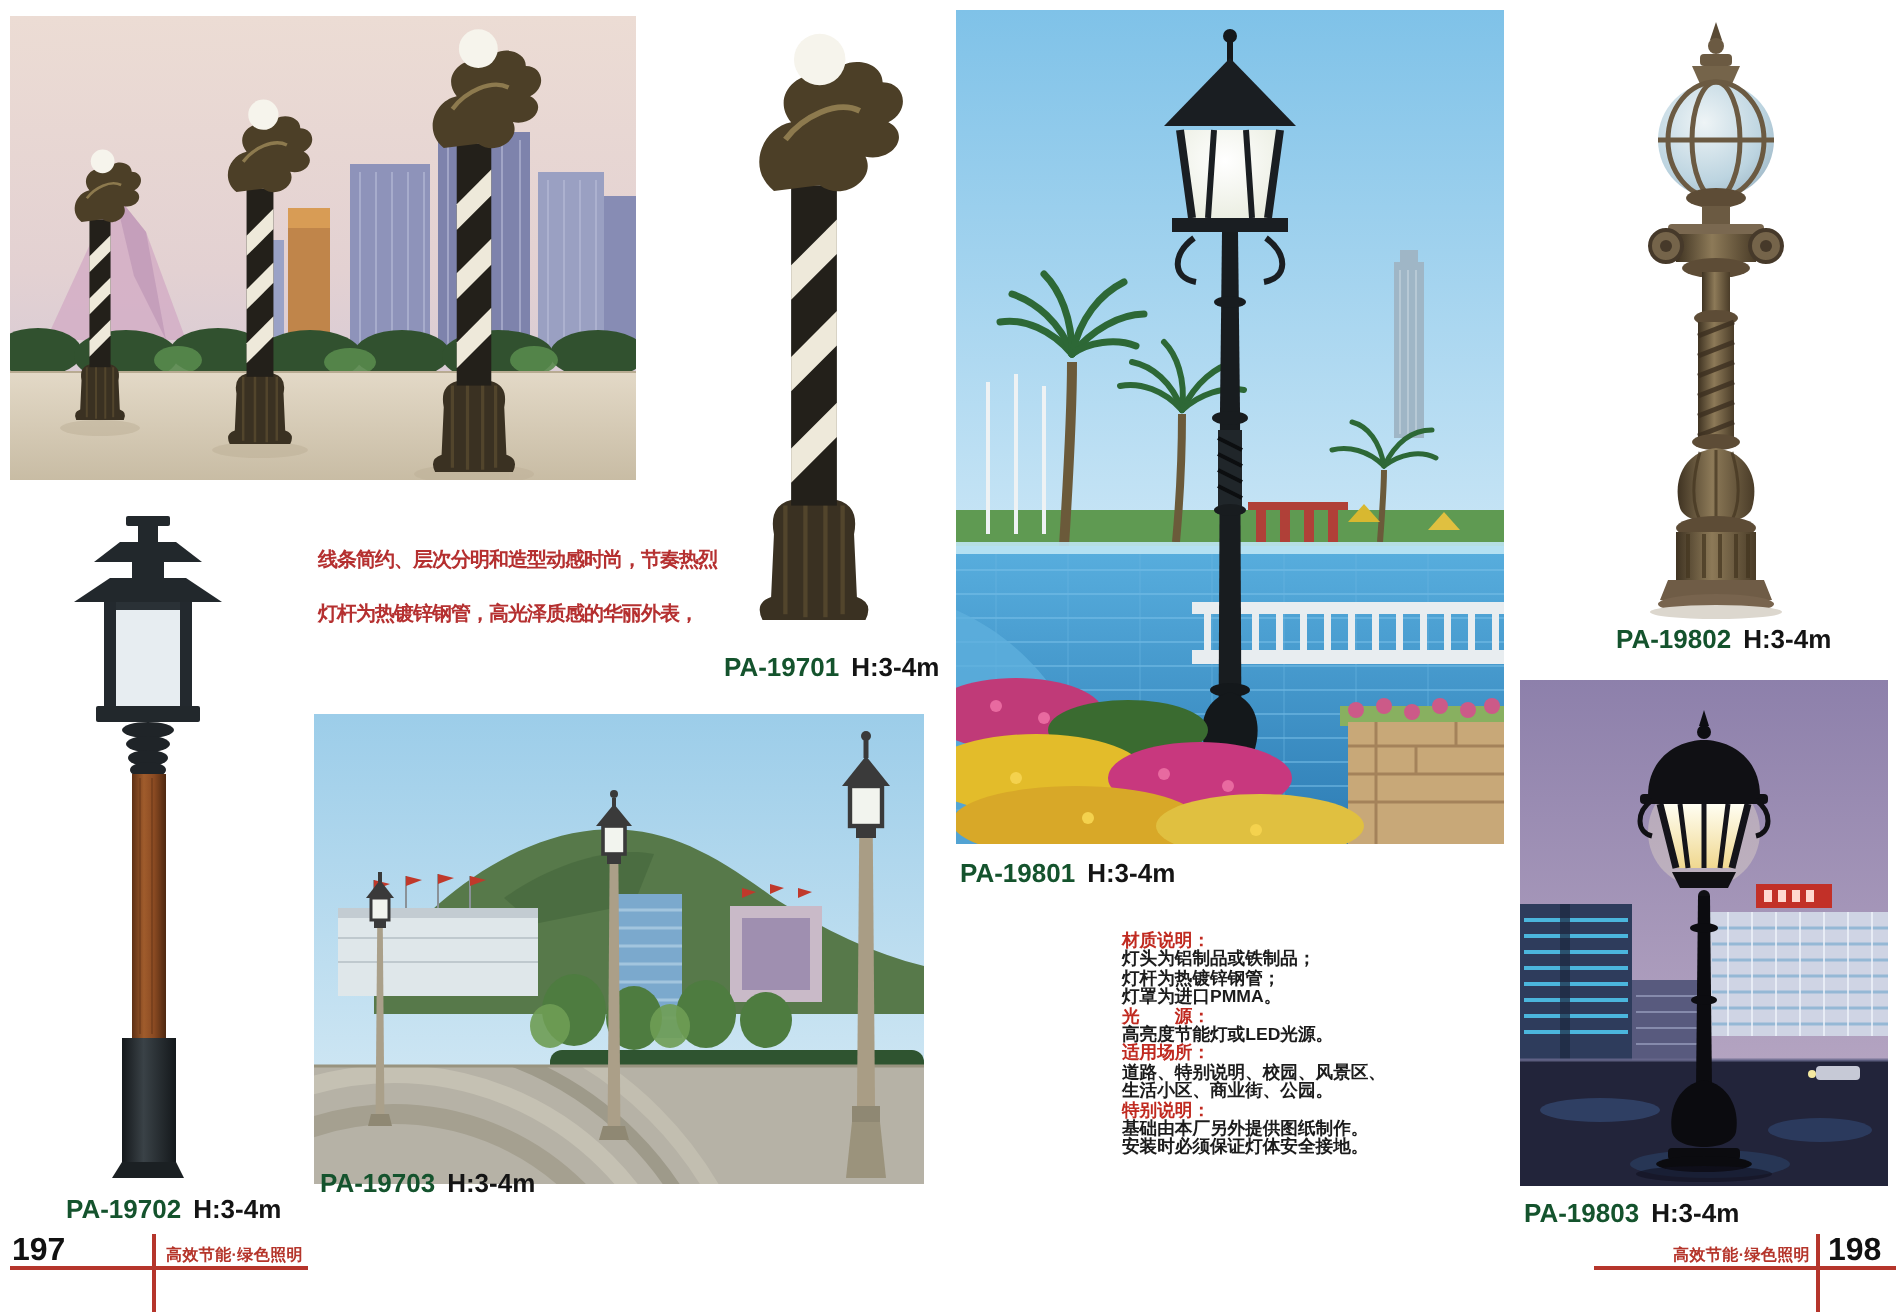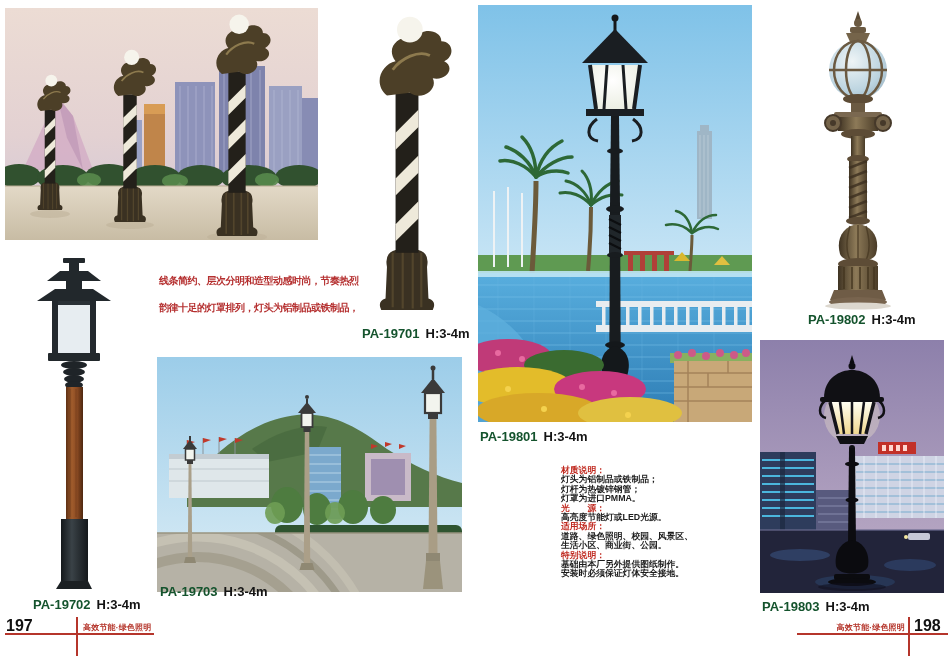--- a/index.html
+++ b/index.html
@@ -88,21 +88,21 @@
         <ellipse cx="232" cy="229" rx="30" ry="5"></ellipse>
       </g>
       <use href="#dcol" transform="translate(45,202) scale(0.66)"></use>
       <use href="#dcol" transform="translate(125,214) scale(0.84)"></use>
       <use href="#dcol" transform="translate(232,228) scale(1.08)"></use>
     </svg>
   </div>
 
   <div class="desc">
     <p>线条简约、层次分明和造型动感时尚，节奏热烈</p>
-    <p>韵律十足的灯罩排列，灯头为铝制品或铁制品，</p>
+    <p>灯杆为热镀锌钢管，高光泽质感的华丽外表，</p>
   </div>
 
   <div class="photo" style="left:360px;top:5px;width:95px;height:312px;">
     <svg width="95" height="312" viewBox="0 0 95 312">
       <use href="#dcol" transform="translate(47,305) scale(1.43)"></use>
     </svg>
   </div>
   <div class="plabel" style="left:362px;top:326px;">
     <span class="code">PA-19701</span><span class="h">H:3-4m</span>
   </div>
@@ -493,21 +493,21 @@
   </div>
 
   <div class="specs">
     <div class="sr">材质说明：</div>
     <div class="sb">灯头为铝制品或铁制品；</div>
     <div class="sb">灯杆为热镀锌钢管；</div>
     <div class="sb">灯罩为进口PMMA。</div>
     <div class="sr">光　　源：</div>
     <div class="sb">高亮度节能灯或LED光源。</div>
     <div class="sr">适用场所：</div>
-    <div class="sb">道路、绿色照明、校园、风景区、</div>
+    <div class="sb">道路、特别说明、校园、风景区、</div>
     <div class="sb">生活小区、商业街、公园。</div>
     <div class="sr">特别说明：</div>
     <div class="sb">基础由本厂另外提供图纸制作。</div>
     <div class="sb">安装时必须保证灯体安全接地。</div>
   </div>
 
   <span class="pageno" style="left:6px;top:617px;">197</span>
   <div class="vline" style="left:76px;top:617px;height:39px;"></div>
   <span class="slogan" style="left:83px;top:622px;">高效节能·绿色照明</span>
   <div class="hline" style="left:5px;top:633px;width:149px;"></div>

